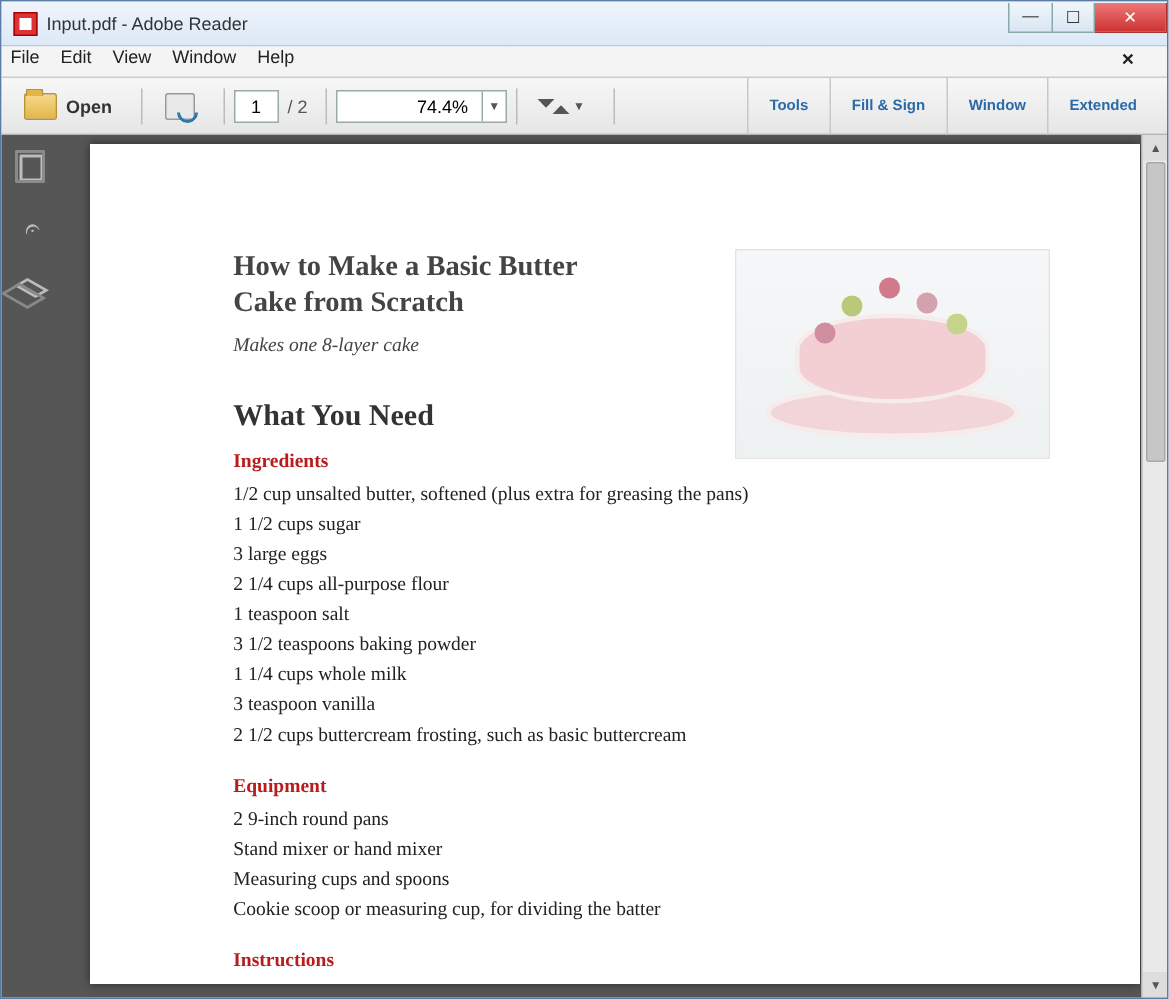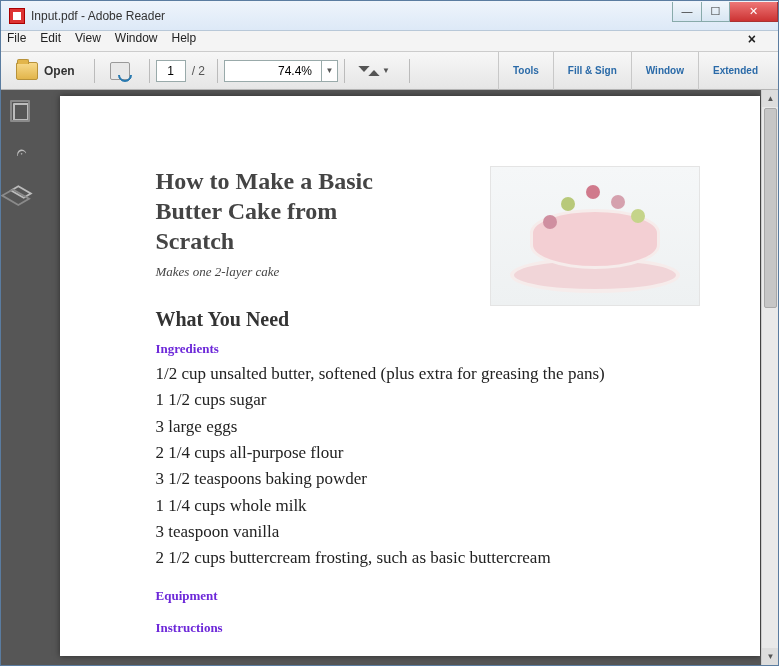--- a/index.html
+++ b/index.html
@@ -38,26 +38,26 @@
 .workarea { display: flex; height: 575px; background: #565656; }
 .sidepanel { width: 40px; background: #565656; display: flex; flex-direction: column; align-items: center; padding-top: 12px; gap: 20px; }
 .side-icon { width: 20px; height: 20px; display: flex; align-items: center; justify-content: center; color: #bcbcbc; }
 .pages-icon { width: 16px; height: 18px; border: 2px solid #bcbcbc; border-radius: 1px; position: relative; }
 .pages-icon::after { content: ""; position: absolute; left: -5px; top: -5px; width: 16px; height: 18px; border: 2px solid #8a8a8a; border-radius: 1px; }
 .clip-icon { font-size: 18px; transform: rotate(-20deg); }
 .layers-icon { width: 16px; height: 10px; border: 2px solid #bcbcbc; transform: rotate(45deg) skew(-15deg,-15deg); position: relative; }
 .layers-icon::after { content: ""; position: absolute; left: -2px; top: 4px; width: 16px; height: 10px; border: 2px solid #8a8a8a; }
 .docwrap { flex: 1; background: #565656; position: relative; padding: 6px 6px 0 6px; }
 .page { background: #fff; width: 700px; height: 560px; margin: 0 auto; box-shadow: 0 0 6px rgba(0,0,0,0.5); padding: 70px 0 0 96px; position: relative; overflow: hidden; font-family: Georgia, "Times New Roman", serif; color: #222; }
-.page h1 { font-size: 24px; font-weight: 600; line-height: 1.25; color: #444; max-width: 260px; }
+.page h1 { font-size: 19px; font-weight: 600; line-height: 1.25; color: #444; max-width: 260px; }
 .page .subtitle { font-style: italic; margin-top: 8px; font-size: 13px; color: #444; }
 .page h2 { font-size: 20px; font-weight: 700; margin-top: 28px; color: #333; }
-.page h3 { font-size: 13px; font-weight: 700; margin-top: 10px; color: #6d28d9; }
+.page h3 { font-size: 13px; font-weight: 700; margin-top: 10px; color: #b91c1c; }
 .page ul { list-style: none; margin-top: 4px; }
-.page li { font-size: 17px; line-height: 1.55; color: #222; }
+.page li { font-size: 13px; line-height: 1.55; color: #222; }
 .cakeimg { position: absolute; right: 60px; top: 70px; width: 210px; height: 140px; background: linear-gradient(#f5f7f8,#eef1f2); border: 1px solid #e4e4e4; overflow: hidden; }
 .cake-base { position: absolute; left: 50%; bottom: 12px; transform: translateX(-50%); width: 170px; height: 36px; background: #f1d5d8; border-radius: 50%; border: 4px solid #f6eceb; }
 .cake-top { position: absolute; left: 50%; bottom: 36px; transform: translateX(-50%); width: 130px; height: 60px; background: #f3cfd3; border-radius: 50%/40%; border: 3px solid #f6eceb; }
 .flower { position: absolute; width: 14px; height: 14px; border-radius: 50%; }
 .flower.f1 { background: #d07a8c; left: 95px; top: 18px; }
 .flower.f2 { background: #b8c97a; left: 70px; top: 30px; }
 .flower.f3 { background: #d5a1ae; left: 120px; top: 28px; }
 .flower.f4 { background: #c5d48a; left: 140px; top: 42px; }
 .flower.f5 { background: #cf8fa0; left: 52px; top: 48px; }
 .scroll-track { position: absolute; right: 0; top: 0; width: 17px; height: 100%; background: #e9e9e9; border-left: 1px solid #ccc; }
@@ -135,34 +135,41 @@
       <div class="cakeimg">
         <div class="cake-base"></div>
         <div class="cake-top"></div>
         <div class="flower f1"></div>
           <div class="flower f2"></div>
           <div class="flower f3"></div>
           <div class="flower f4"></div>
           <div class="flower f5"></div>
       </div>
       <h1>How to Make a Basic Butter Cake from Scratch</h1>
-      <div class="subtitle">Makes one 2-layer cake</div>
+      <div class="subtitle">Makes one 8-layer cake</div>
       <h2>What You Need</h2>
       <h3>Ingredients</h3>
       <ul>
         <li>1/2 cup unsalted butter, softened (plus extra for greasing the pans)</li>
         <li>1 1/2 cups sugar</li>
         <li>3 large eggs</li>
         <li>2 1/4 cups all-purpose flour</li>
+        <li>1 teaspoon salt</li>
         <li>3 1/2 teaspoons baking powder</li>
         <li>1 1/4 cups whole milk</li>
         <li>3 teaspoon vanilla</li>
         <li>2 1/2 cups buttercream frosting, such as basic buttercream</li>
       </ul>
       <h3 style="margin-top:16px;">Equipment</h3>
+      <ul>
+        <li>2 9-inch round pans</li>
+        <li>Stand mixer or hand mixer</li>
+        <li>Measuring cups and spoons</li>
+        <li>Cookie scoop or measuring cup, for dividing the batter</li>
+      </ul>
       <h3 style="margin-top:16px;">Instructions</h3>
     </div>
     <div class="scroll-track">
       <div class="scroll-btn up">▲</div>
       <div class="scroll-thumb"></div>
       <div class="scroll-btn down">▼</div>
     </div>
   </div>
 </div>
 

